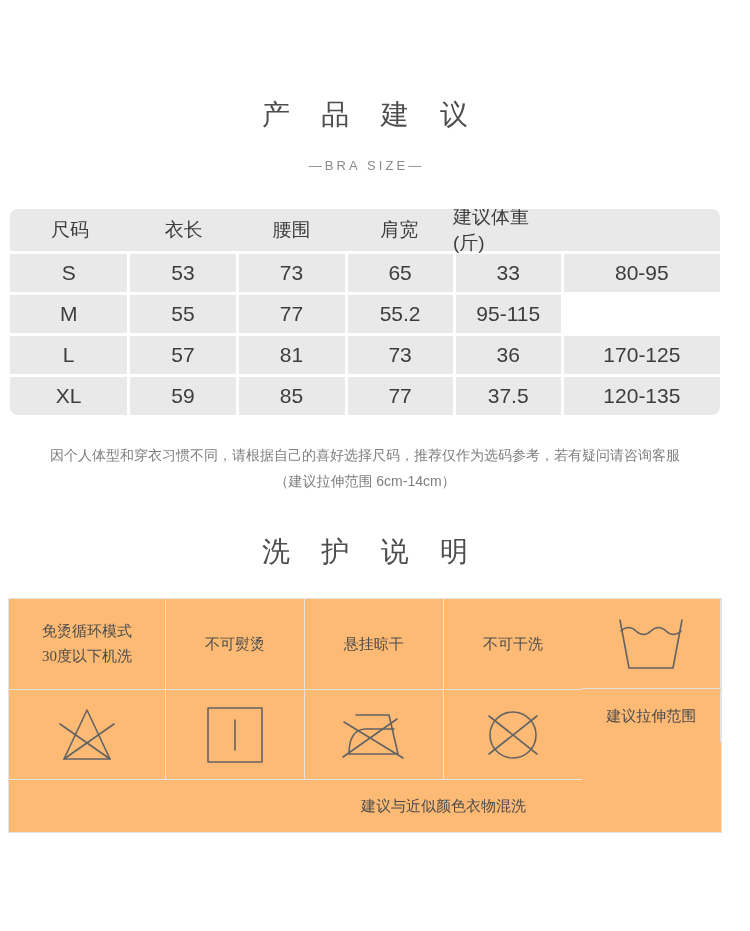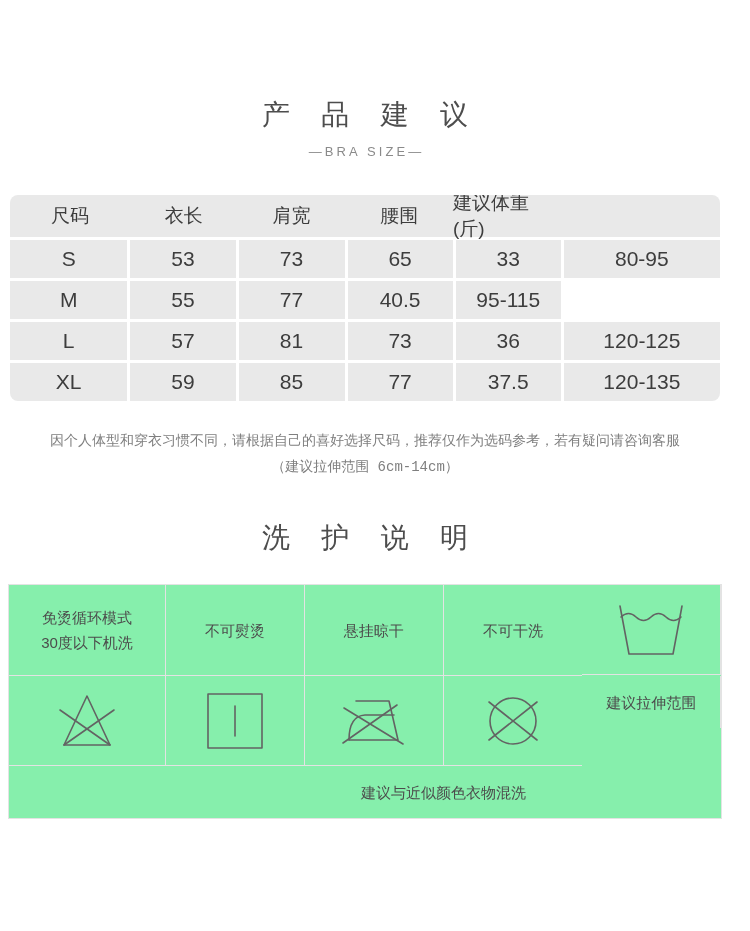--- a/index.html
+++ b/index.html
@@ -22,21 +22,21 @@
   }
   .page{width:730px;height:931px;position:relative;}
 
   
   .sec-title{
     padding-top:0;text-align:center;
     font-size:28px;font-weight:500;color:var(--title-text);
     letter-spacing:0.42em;padding-left:0.42em;
   }
   .sec-subtitle{
-    margin-top:10px;text-align:center;
+    margin-top:24px;text-align:center;
     font-size:13px;font-weight:400;color:var(--subtitle-text);
     letter-spacing:0.24em;padding-left:0.24em;
   }
   .product-section{padding-top:96px;}
 
   
   .size-table{
     margin:36px 10px 0;
     border-radius:8px;overflow:hidden;
   }
@@ -59,30 +59,31 @@
   .st-header .st-cell{
     background:transparent;height:42px;
     font-size:19px;
   }
 
   
   .size-note{
     margin-top:27px;text-align:center;
     font-size:14px;line-height:26px;color:var(--note-text);
   }
-  .size-note span{display:block;font-family:Liberation Mono, monospace;}
+  .size-note span{display:block;}
 
   
   .care-section{margin-top:39px;}
   .care-table{
     margin:27px 8px 0;
     border:1px solid var(--care-border);
     display:grid;
     grid-template-columns:157px repeat(4,1fr);
-    background:#86efac;
+    background:#fdba74;
+    font-family:Liberation Serif, serif;
   }
   .ct-cell{
     display:flex;flex-direction:column;align-items:center;justify-content:center;
     font-size:15px;line-height:25px;color:var(--care-text);
     border-right:1px solid var(--care-border);
     border-bottom:1px solid var(--care-border);
   }
   .ct-cell.last-col{border-right:none;}
   .ct-label{height:91px;text-align:center;}
   .ct-label span{display:block;}
@@ -101,49 +102,49 @@
 <div class="page">
 
   <section class="product-section">
     <h2 class="sec-title">产 品 建 议</h2>
     <div class="sec-subtitle">—BRA SIZE—</div>
 
     <div class="size-table">
       <div class="st-row st-header">
         <div class="st-cell">尺码</div>
         <div class="st-cell">衣长</div>
+        <div class="st-cell">腰围</div>
         <div class="st-cell">肩宽</div>
-        <div class="st-cell">腰围</div>
         <div class="st-cell">建议体重(斤)</div>
       </div>
 
       <div class="st-row">
         <div class="st-cell">S</div>
         <div class="st-cell">53</div>
         <div class="st-cell">73</div>
         <div class="st-cell">65</div>
         <div class="st-cell">33</div>
         <div class="st-cell">80-95</div>
       </div>
 
       <div class="st-row">
         <div class="st-cell">M</div>
         <div class="st-cell">55</div>
         <div class="st-cell">77</div>
-        <div class="st-cell">40.5</div>
+        <div class="st-cell">55.2</div>
         <div class="st-cell">95-115</div>
       </div>
 
       <div class="st-row">
         <div class="st-cell">L</div>
         <div class="st-cell">57</div>
         <div class="st-cell">81</div>
         <div class="st-cell">73</div>
         <div class="st-cell">36</div>
-        <div class="st-cell">120-125</div>
+        <div class="st-cell">170-125</div>
       </div>
 
       <div class="st-row">
         <div class="st-cell">XL</div>
         <div class="st-cell">59</div>
         <div class="st-cell">85</div>
         <div class="st-cell">77</div>
         <div class="st-cell">37.5</div>
         <div class="st-cell">120-135</div>
       </div>

